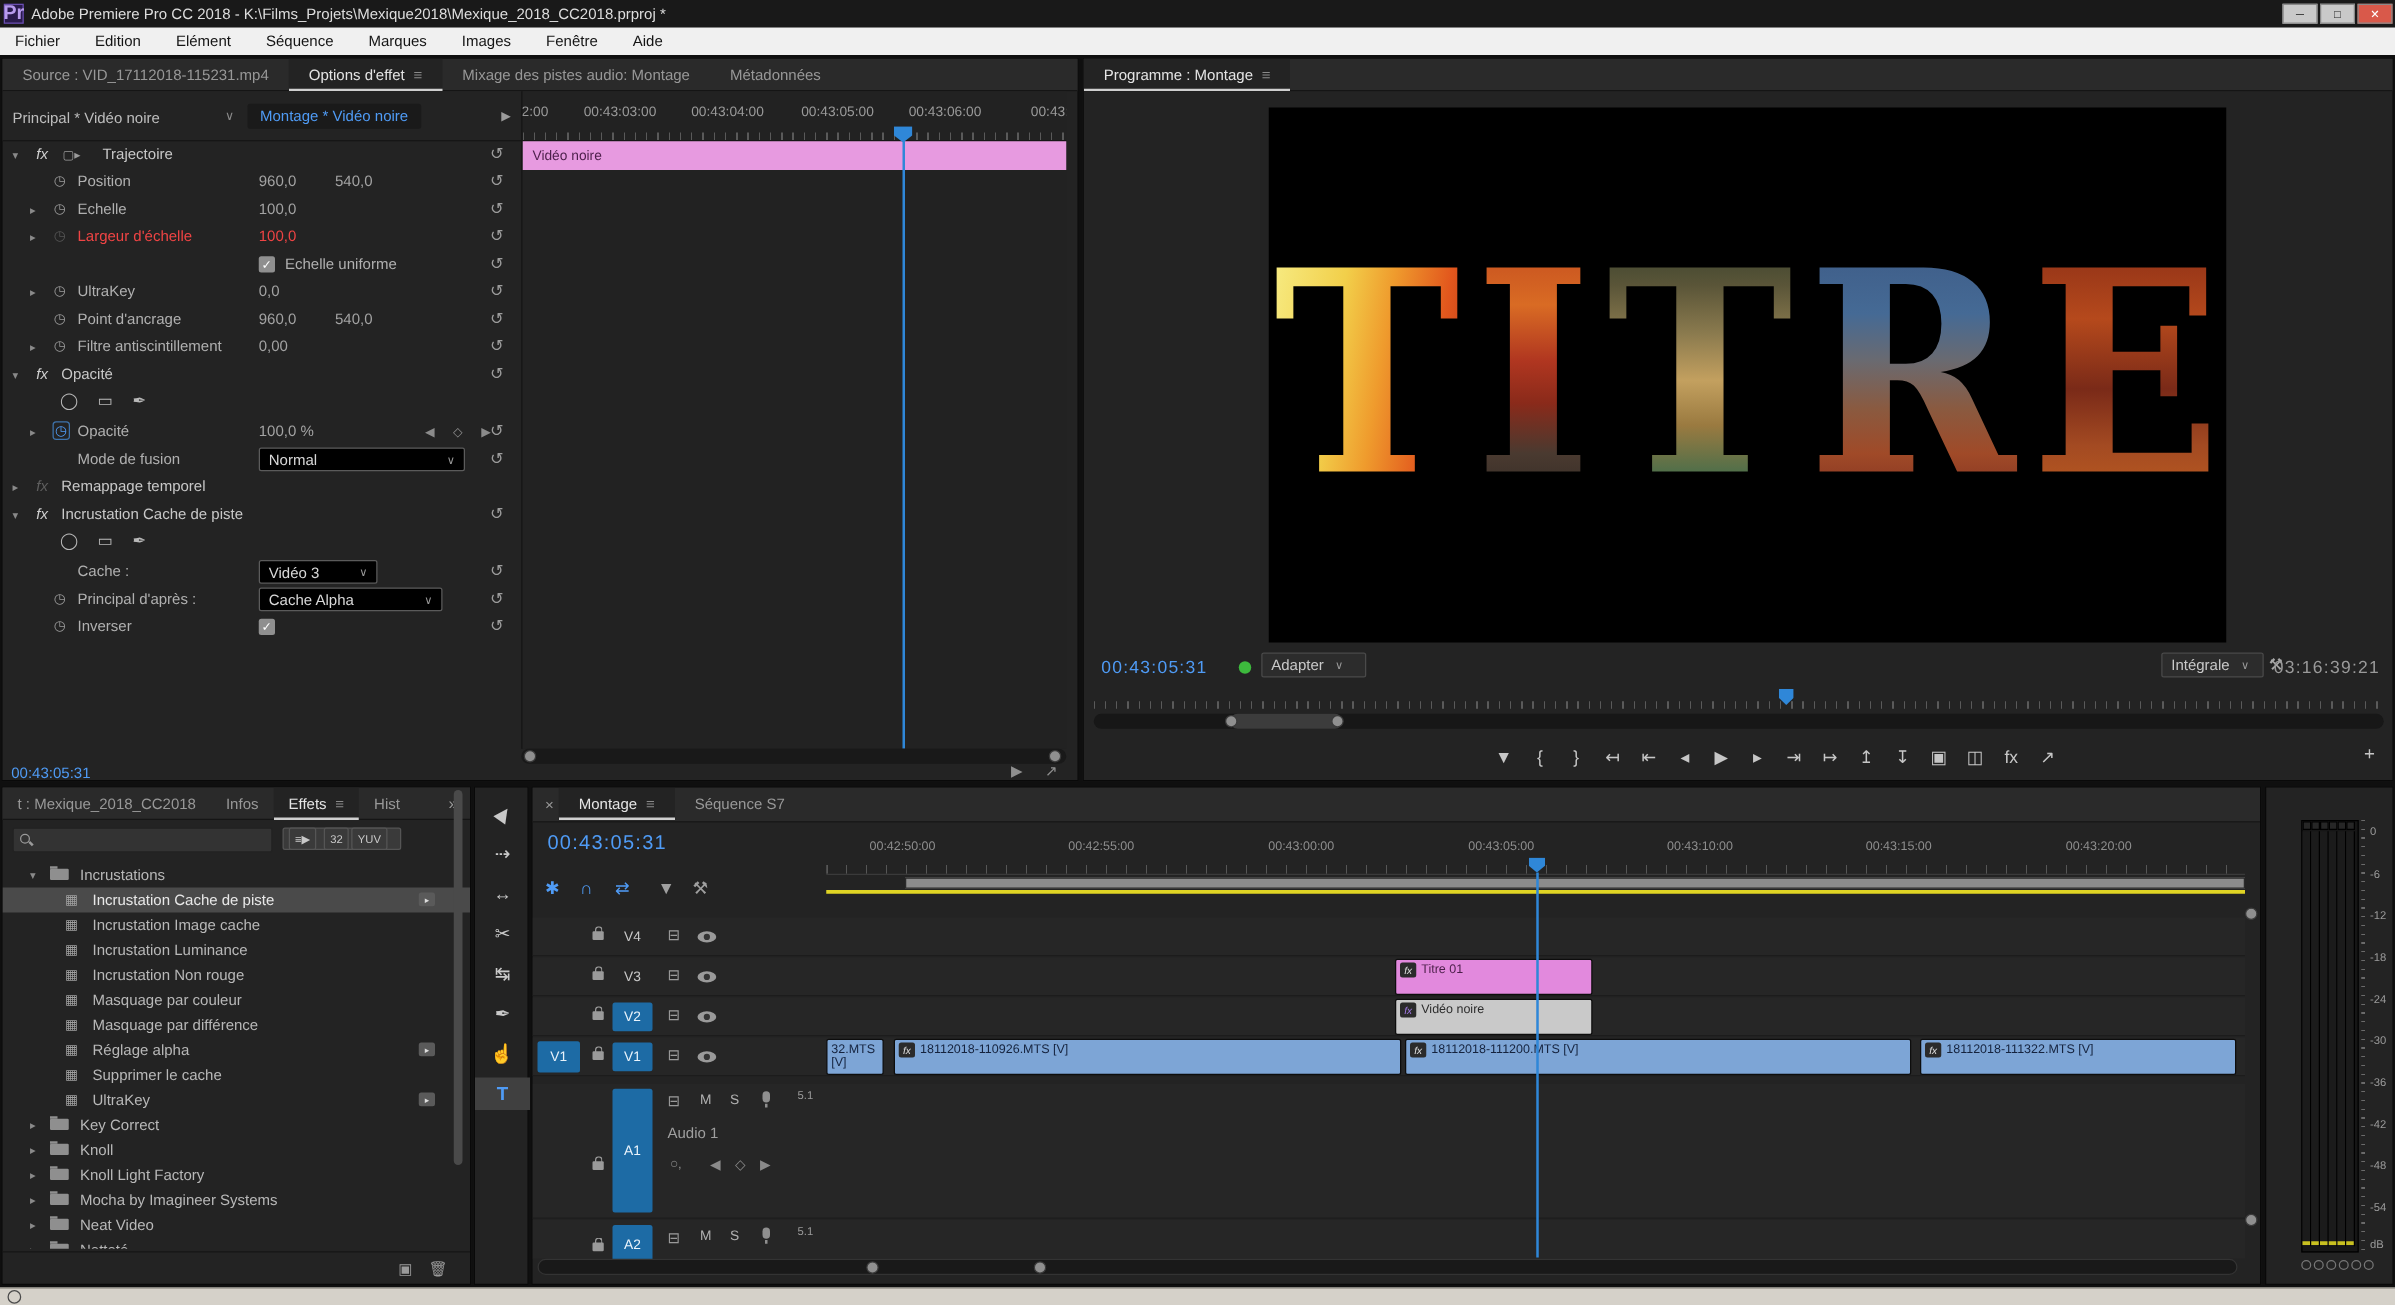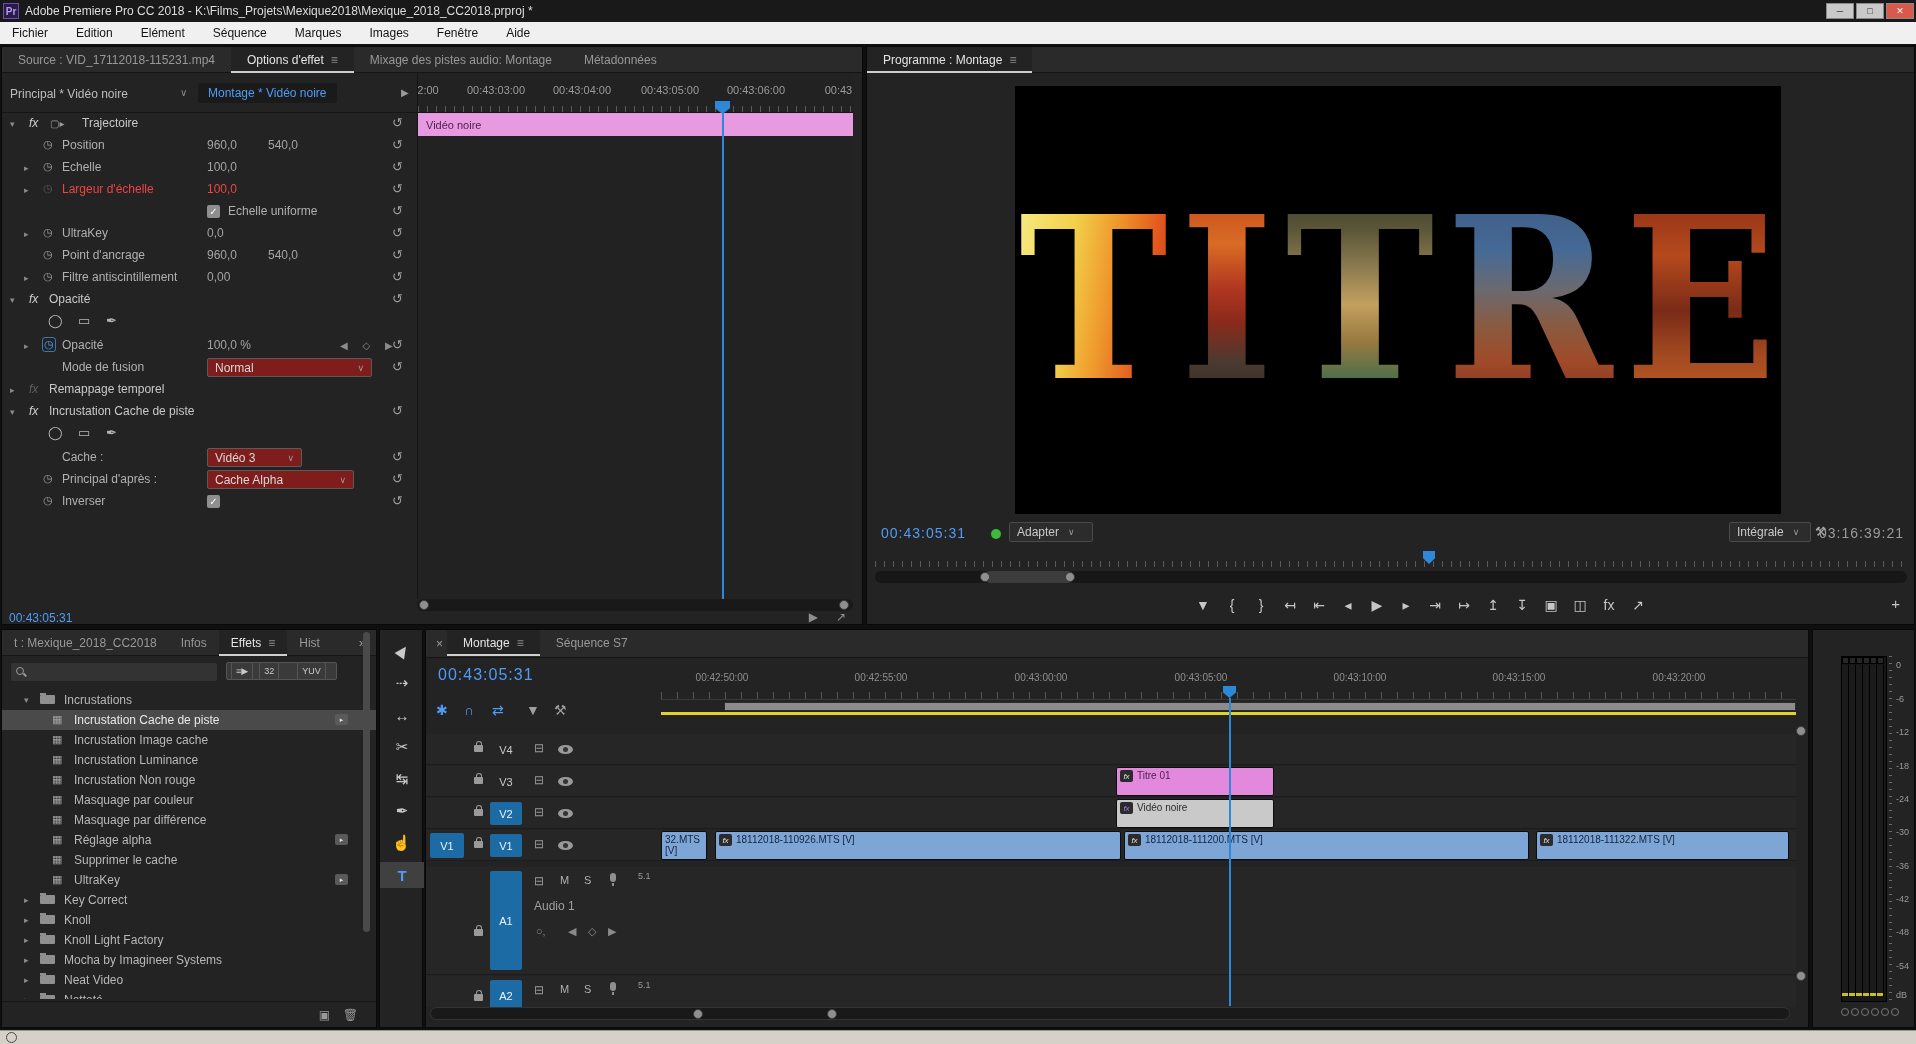--- a/index.html
+++ b/index.html
@@ -1,20 +1,20 @@
 <!DOCTYPE html>
 <html><head>
 <meta charset="utf-8">
 <style>
 *{box-sizing:border-box;margin:0;padding:0}
 html,body{width:1916px;height:1044px;background:#0f0f0f;font-family:"Liberation Sans",sans-serif;overflow:hidden;position:relative;color:#b4b4b4}
 span,div{cursor:default}
 
 #titlebar{position:absolute;left:0;top:0;width:1916px;height:22px;background:#191919;display:flex;align-items:center;font-size:12px;color:#ddd}
-#pr-badge{width:16px;height:16px;margin:0 6px 0 3px;background:#2a1b4d;color:#b79bed;font-size:10px;font-weight:bold;display:flex;align-items:center;justify-content:center;border:1px solid #6a4fb0}
+#pr-badge{width:16px;height:16px;margin:0 6px 0 3px;background:#2a1b4d;color:#b79bed;font-size:16px;font-weight:bold;display:flex;align-items:center;justify-content:center;border:1px solid #6a4fb0}
 #winbtns{margin-left:auto;display:flex;gap:2px;padding-right:2px}
 .winbtn{width:28px;height:16px;background:#c9c9c9;color:#222;font-size:9px;display:flex;align-items:center;justify-content:center;border:1px solid #8a8a8a}
 .winbtn.close{background:#d9594a;color:#fff}
 #menubar{position:absolute;left:0;top:22px;width:1916px;height:22px;background:#f0f0f0;display:flex;align-items:center;gap:28px;padding-left:12px;font-size:12px;color:#141414}
 
 .panel{position:absolute;background:#232323;border:1px solid #090909}
 .tabbar{position:absolute;left:0;top:0;right:0;height:26px;background:#2a2a2a;display:flex;align-items:center;font-size:12px;color:#989898;border-bottom:1px solid #151515}
 .tab{padding:0 16px;height:26px;display:flex;align-items:center;gap:7px;white-space:nowrap}
 .tab.active{color:#e4e4e4;box-shadow:inset 0 -2px 0 #cfcfcf;background:#232323}
 .tab .menuicon{display:none;color:#8a8a8a}
@@ -42,21 +42,21 @@
 .sw.on{color:#4f9bf5;outline:1px solid #3f74ad;border-radius:2px;padding:0 1px}
 .sw.dim{color:#555}
 .lb{left:60px}
 .lb.dim,.v.dim{color:#ef4444}
 .v{color:#a3a3a3}
 .v1{left:205px}.v2{left:266px}
 .rst{right:14px;color:#9c9c9c;font-size:13px;top:2px}
 .kfnav{left:338px;color:#8b8b8b;font-size:10px;letter-spacing:6px;top:5px}
 .chk{left:205px;top:4px;width:13px;height:13px;background:#8f8f8f;border-radius:2px;color:#fff;font-size:10px;display:flex;align-items:center;justify-content:center}
 .cbl{left:226px}
-.ddbox{top:1px;height:19px;background:#7f1d1d;border:1px solid #5b5b5b;border-radius:2px;color:#d8d8d8;display:flex;align-items:center;justify-content:space-between;padding:0 7px;font-size:12px}
+.ddbox{top:1px;height:19px;background:#000000;border:1px solid #5b5b5b;border-radius:2px;color:#d8d8d8;display:flex;align-items:center;justify-content:space-between;padding:0 7px;font-size:12px}
 .ddbox .dch{color:#9a9a9a;font-size:9px;margin-left:8px}
 .shape{color:#b8b8b8;font-size:13px;top:2px}
 
 #fx-tl{position:absolute;left:415px;top:26px;width:436px;height:526px;background:#222;border-left:1px solid #141414;overflow:hidden}
 #fx-ruler{position:absolute;left:0;top:0;width:436px;height:40px;border-bottom:1px solid #161616;font-size:11px;color:#9a9a9a}
 .mrl{position:absolute;top:11px;width:70px;text-align:center;white-space:nowrap}
 #fx-ruler .ticks{position:absolute;left:0;bottom:0;width:436px;height:6px;background-image:repeating-linear-gradient(90deg,#5a5a5a 0,#5a5a5a 1px,transparent 1px,transparent 9px)}
 #fx-clipbar{position:absolute;left:0;top:40px;width:436px;height:23px;background:#e79ae0;color:#4c1f4a;font-size:11px;display:flex;align-items:center;padding-left:8px}
 #fx-ph-line{position:absolute;left:304px;top:30px;width:2px;height:496px;background:#2f87d8}
 #fx-ph-head{position:absolute;left:297px;top:28px;width:15px;height:13px;background:#2f87d8;clip-path:polygon(0 0,100% 0,100% 55%,50% 100%,0 55%)}
@@ -447,21 +447,21 @@
       </div>
     <span id="proj-ovf">»</span>
   </div>
   <div id="searchrow">
     <div id="searchbox">
         <span class="mag"></span>
       </div>
     <span style="left:224px" class="fbtn">
 
     <span class="fbtn" style="position:relative;top:0;margin-right:6px">≡▶</span>
-        <span class="fbtn" style="position:relative;top:0;margin-right:18px">32</span>
+        <span class="fbtn" style="position:relative;top:0;margin-right:2px">32</span>
         <span class="fbtn" style="position:relative;top:0;margin-right:6px">YUV</span>
       </span>
   </div>
   <div id="fxlist">
 
       <div class="fitem folder">
         <span class="tw">▾</span>
         <span class="fold"></span>
 
         <span class="flabel">Incrustations</span>

